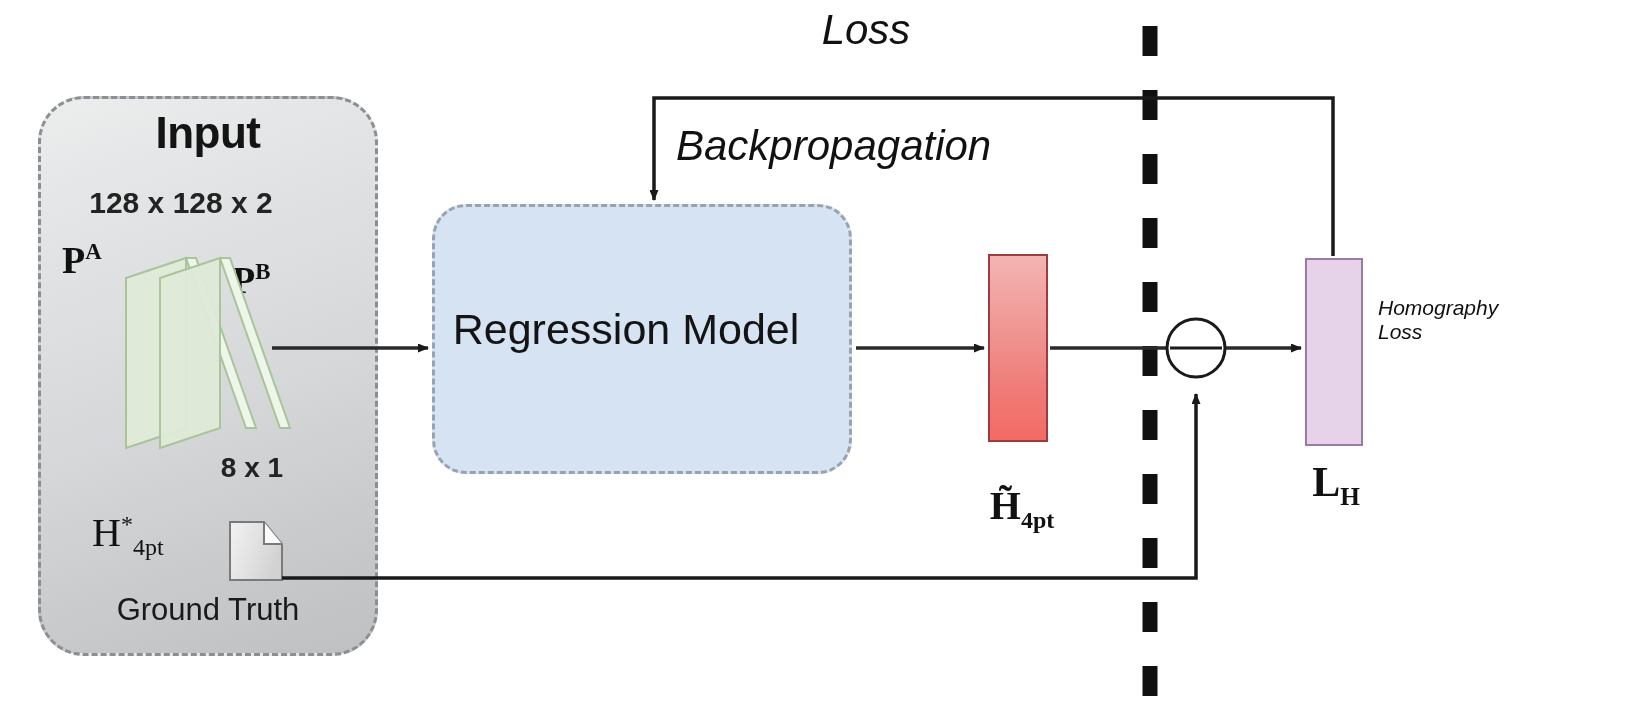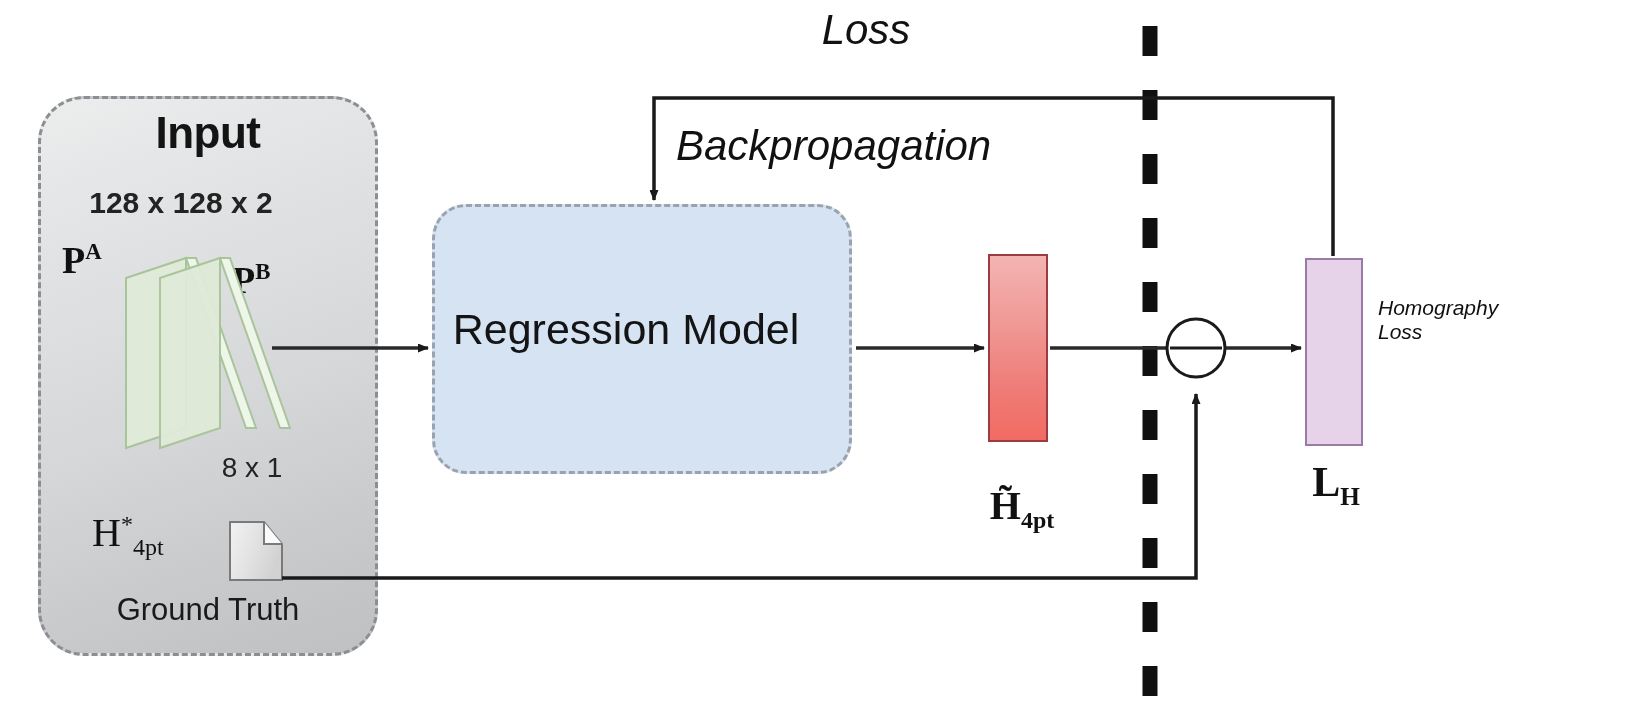--- a/index.html
+++ b/index.html
@@ -76,21 +76,21 @@
   
   #patches { left: 120px; top: 252px; width: 180px; height: 210px; }
 
   
   #gt-dims {
     left: 192px;
     top: 452px;
     width: 120px;
     text-align: center;
     font-size: 28px;
-    font-weight: normal;
+    font-weight: bold;
     color: #232323;
   }
   #label-hstar {
     left: 92px;
     top: 512px;
     font-family: "Liberation Serif", serif;
     font-size: 40px;
     font-weight: normal;
     color: #111111;
     line-height: 1;

